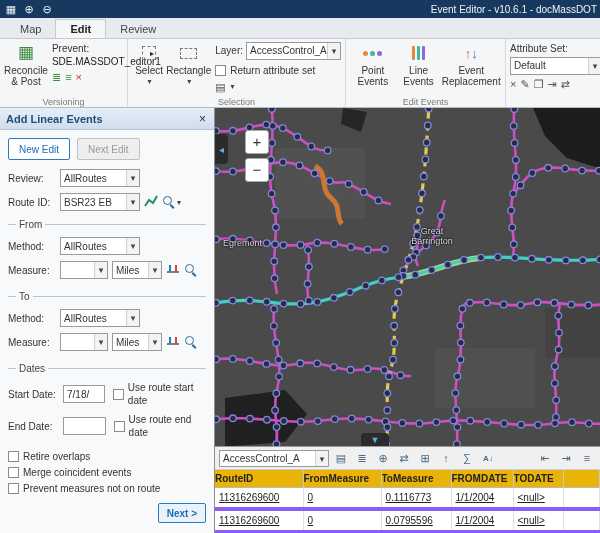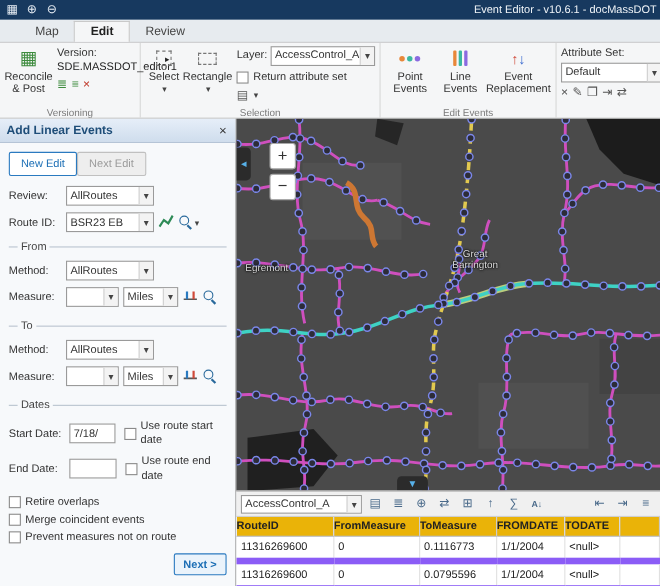--- a/index.html
+++ b/index.html
@@ -5,21 +5,21 @@
   html,body{margin:0;padding:0;background:#888;}
   *{box-sizing:border-box;font-family:"Liberation Sans",sans-serif;}
   #app{position:relative;width:600px;height:533px;background:#f5f6f7;overflow:hidden;font-size:10px;color:#333;}
 
   
   .titlebar{position:absolute;left:0;top:0;width:600px;height:18px;background:#17395f;display:flex;align-items:center;padding:0 3px;color:#fff;}
   .tb-icon{width:16px;height:14px;text-align:center;font-size:11px;line-height:14px;color:#e8eef5;margin-right:2px;cursor:pointer;}
   .tb-title{margin-left:auto;font-size:10px;white-space:nowrap;overflow:hidden;color:#f0f4f8;}
 
   
-  .tabbar{position:absolute;left:0;top:18px;width:600px;height:21px;background:#e7ebef;border-bottom:1px solid #c9c9c9;display:flex;align-items:flex-end;padding-left:18px;}
+  .tabbar{position:absolute;left:0;top:18px;width:600px;height:21px;background:#e7ebef;border-bottom:1px solid #c9c9c9;display:flex;align-items:flex-end;padding-left:6px;}
   .tab{padding:3px 14px;font-size:11px;color:#444;cursor:pointer;}
   .tab.active{background:#f5f6f7;border:1px solid #c9c9c9;border-bottom:none;font-weight:bold;color:#222;}
 
   
   .ribbon{position:absolute;left:0;top:39px;width:600px;height:69px;background:#f5f6f7;border-bottom:1px solid #b9b9b9;display:flex;}
   .rgroup{position:relative;height:100%;border-right:1px solid #d8d8d8;padding:3px 4px 13px 4px;display:flex;align-items:flex-start;}
   .rg-label{position:absolute;bottom:0;left:0;right:0;text-align:center;font-size:9px;color:#7a7a7a;}
   .big-btn{display:flex;flex-direction:column;align-items:center;width:46px;cursor:pointer;padding-top:1px;text-align:center;line-height:11px;}
   .big-btn .bicon{height:20px;display:flex;align-items:center;justify-content:center;margin-bottom:2px;}
   .dd{display:inline-flex;align-items:center;height:18px;background:#fff;border:1px solid #9a9a9a;cursor:pointer;overflow:hidden;}
@@ -72,21 +72,21 @@
   #markers circle{fill:#2c2c38;stroke:#7b87ea;stroke-width:1.3;}
 
   
   .bottom{position:absolute;left:215px;top:446px;width:385px;height:87px;background:#f0f0f0;border-top:1px solid #9a9a9a;display:flex;flex-direction:column;}
   .btoolbar{height:23px;flex:none;display:flex;align-items:center;padding:0 4px;gap:3px;background:#f0f0f0;border-bottom:1px solid #cfcfcf;}
   .tic{width:18px;height:17px;text-align:center;line-height:17px;font-size:11px;color:#4a6a8a;cursor:pointer;flex:none;}
   .tic.sm{font-size:8px;font-weight:bold;}
   .tspacer{flex:1;}
   table.grid{border-collapse:collapse;width:100%;table-layout:fixed;background:#fff;}
   table.grid th{background:#eab308;border-right:1px solid #c8c8c8;border-bottom:1px solid #b9b9b9;font-size:10px;text-align:left;padding:3px 0;font-weight:bold;color:#222;white-space:nowrap;overflow:hidden;}
-  table.grid td{border-right:1px solid #e0e0e0;border-bottom:6px solid #8b5cf6;font-size:10px;padding:4px 4px;color:#222;white-space:nowrap;overflow:hidden;}
+  table.grid td{border-right:1px solid #e0e0e0;border-bottom:4px solid #8b5cf6;font-size:10px;padding:4px 4px;color:#222;white-space:nowrap;overflow:hidden;text-decoration:underline;}
 </style>
 </head>
 <body>
 
 <div id="app">
 
   <div class="titlebar">
     <span class="tb-icon">▦</span>
     <span class="tb-icon">⊕</span>
     <span class="tb-icon">⊖</span>
@@ -100,21 +100,21 @@
   </div>
 
   <div class="ribbon">
 
     <div class="rgroup" style="width:128px">
       <div class="big-btn" style="width:50px">
         <span class="bicon recon-icon">▦</span>
         <span>Reconcile &amp; Post</span>
       </div>
       <div class="ver-col">
-        <div>Version:</div>
+        <div>Prevent:</div>
         <div class="ver-val">SDE.MASSDOT_editor1</div>
         <div class="mini-row">
           <span class="mini-ic green">≣</span>
           <span class="mini-ic green">≡</span>
           <span class="mini-ic red">×</span>
         </div>
       </div>
       <div class="rg-label">Versioning</div>
     </div>
 
@@ -200,21 +200,21 @@
     </div>
   </div>
 
   <div class="panel">
     <div class="panel-header">
       <span class="panel-title">Add Linear Events</span>
       <span class="panel-x">×</span>
     </div>
     <div class="panel-body">
 
-      <div class="prow" style="margin-bottom:9px;gap:0;">
+      <div class="prow" style="margin-bottom:9px;gap:7px;">
         <span class="btn">New Edit</span>
         <span class="btn disabled">Next Edit</span>
       </div>
 
       <div class="prow">
         <span class="plabel">Review:</span>
         <span class="dd" style="width:80px">
           <span class="dd-text">AllRoutes</span>
           <span class="dd-arrow">▾</span>
         </span>

